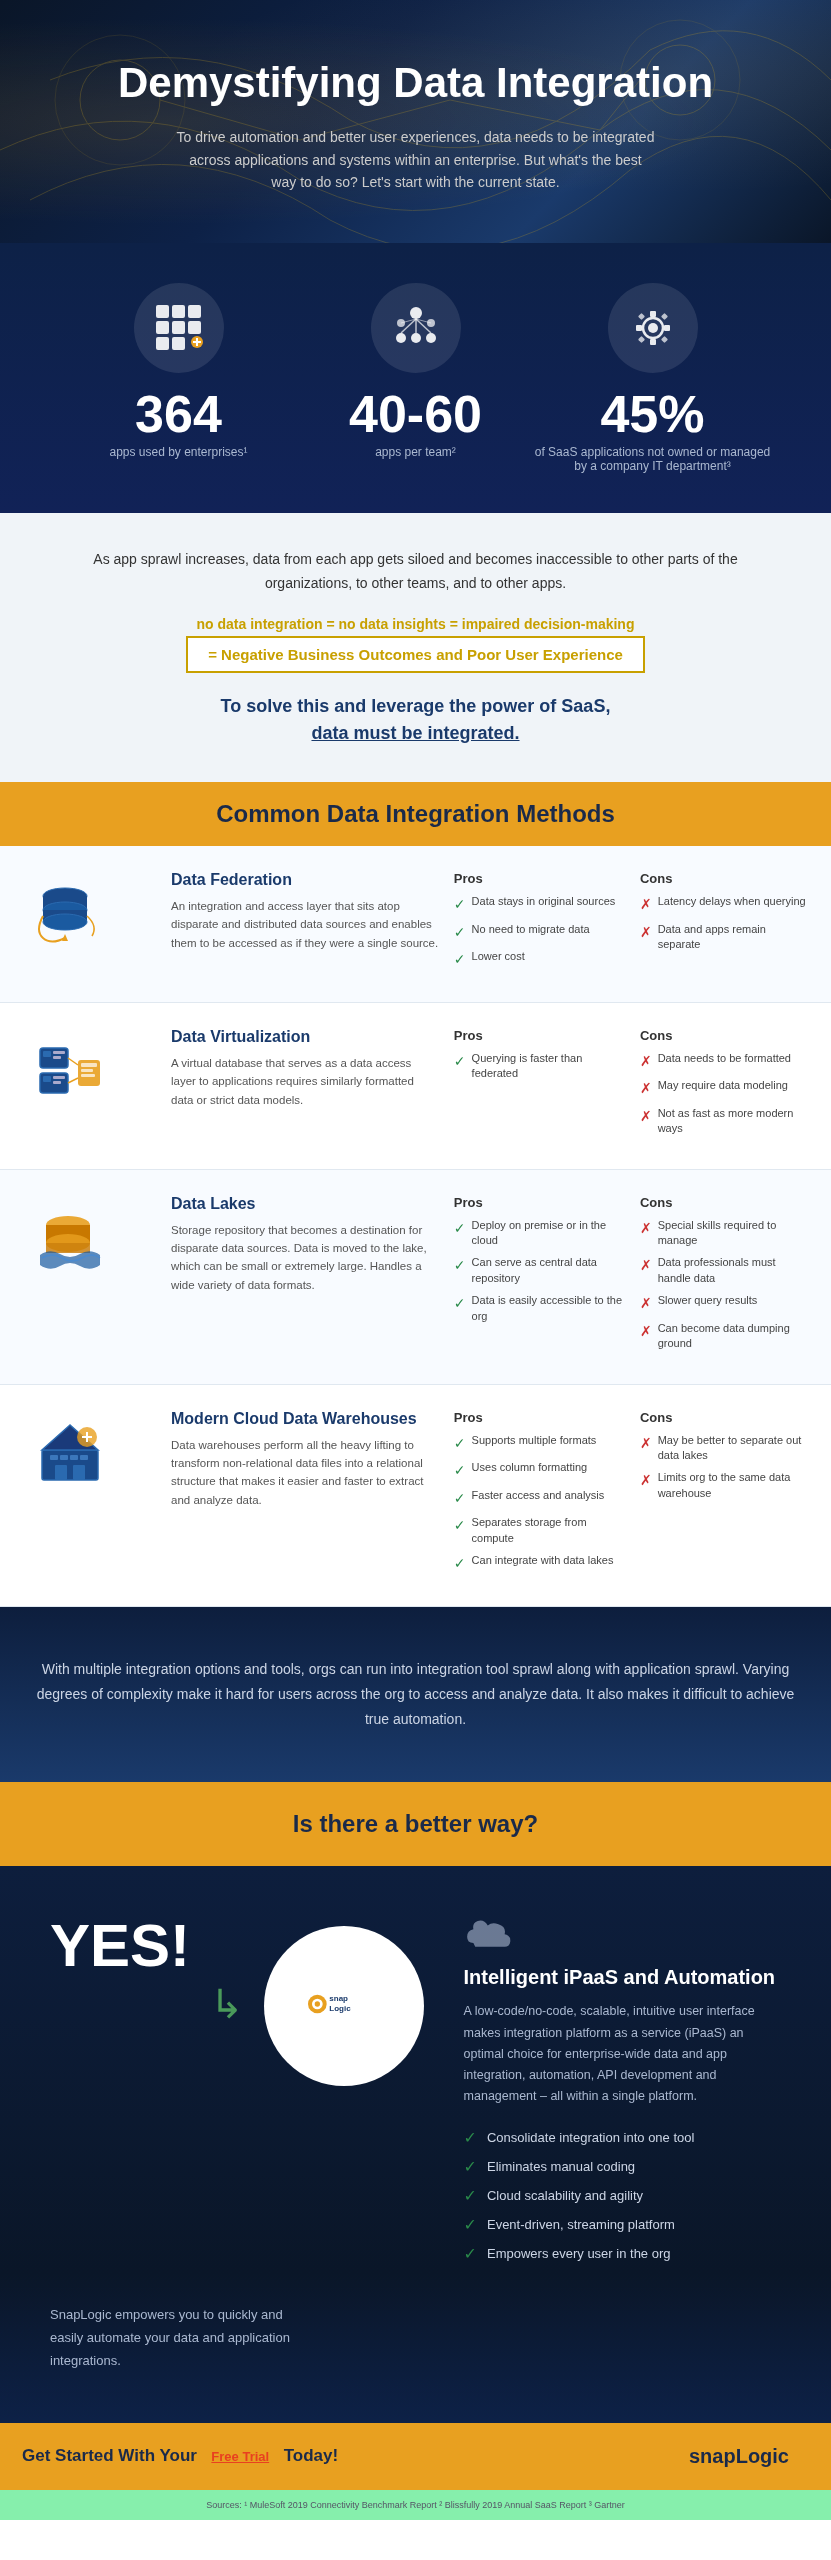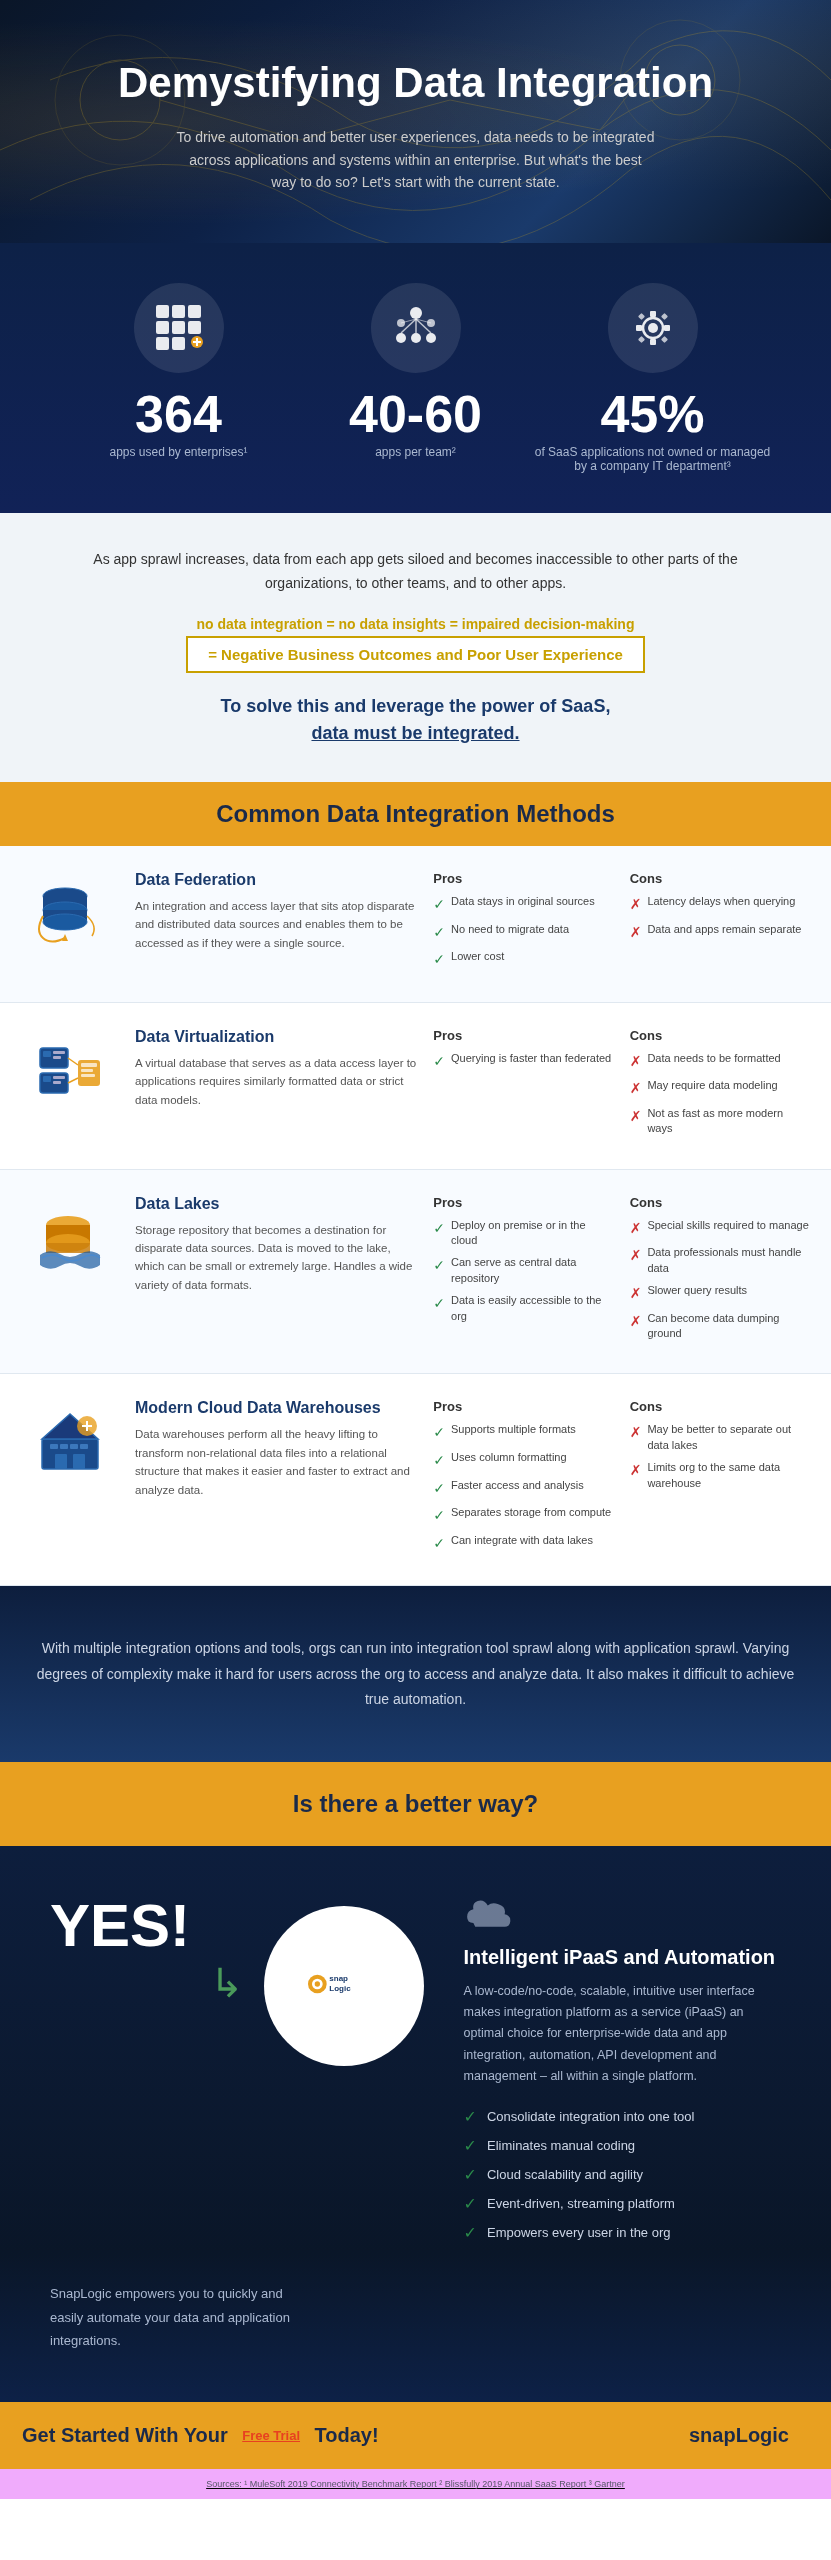--- a/index.html
+++ b/index.html
@@ -135,20 +135,21 @@
       width: 100px;
       flex-shrink: 0;
       display: flex;
       align-items: flex-start;
       justify-content: center;
       padding-top: 5px;
     }
     .method-icon svg { width: 80px; height: 80px; }
     .method-content {
       flex: 1.5;
+      margin-left: 36px;
     }
     .method-title {
       color: #1a3a6b;
       font-size: 16px;
       font-weight: 800;
       margin-bottom: 8px;
     }
     .method-desc {
       color: #555;
       font-size: 11.5px;
@@ -299,43 +300,42 @@
       background: #e8a020;
       padding: 22px;
       text-align: center;
       display: flex;
       align-items: center;
       justify-content: center;
       gap: 5px;
     }
     .cta-text {
       color: #1a2a4a;
-      font-size: 20px;
+      font-size: 17px;
       font-weight: 700;
     }
     .cta-link {
       color: #e84020;
       font-size: 13px;
       font-weight: 700;
       text-decoration: underline;
     }
     .snaplogic-footer {
       color: #1a2a4a;
       font-size: 20px;
       font-weight: 900;
       margin-left: auto;
       padding-right: 20px;
     }
 
     
     .disclaimer {
-      background: #f0abfc;
+      background: #86efac;
       padding: 10px 20px;
       text-align: center;
-      text-decoration: underline;
     }
     .disclaimer-text {
       color: #556;
       font-size: 9px;
     }
 
     
     .line-art {
       position: absolute;
       top: 0; left: 0; right: 0; bottom: 0;

